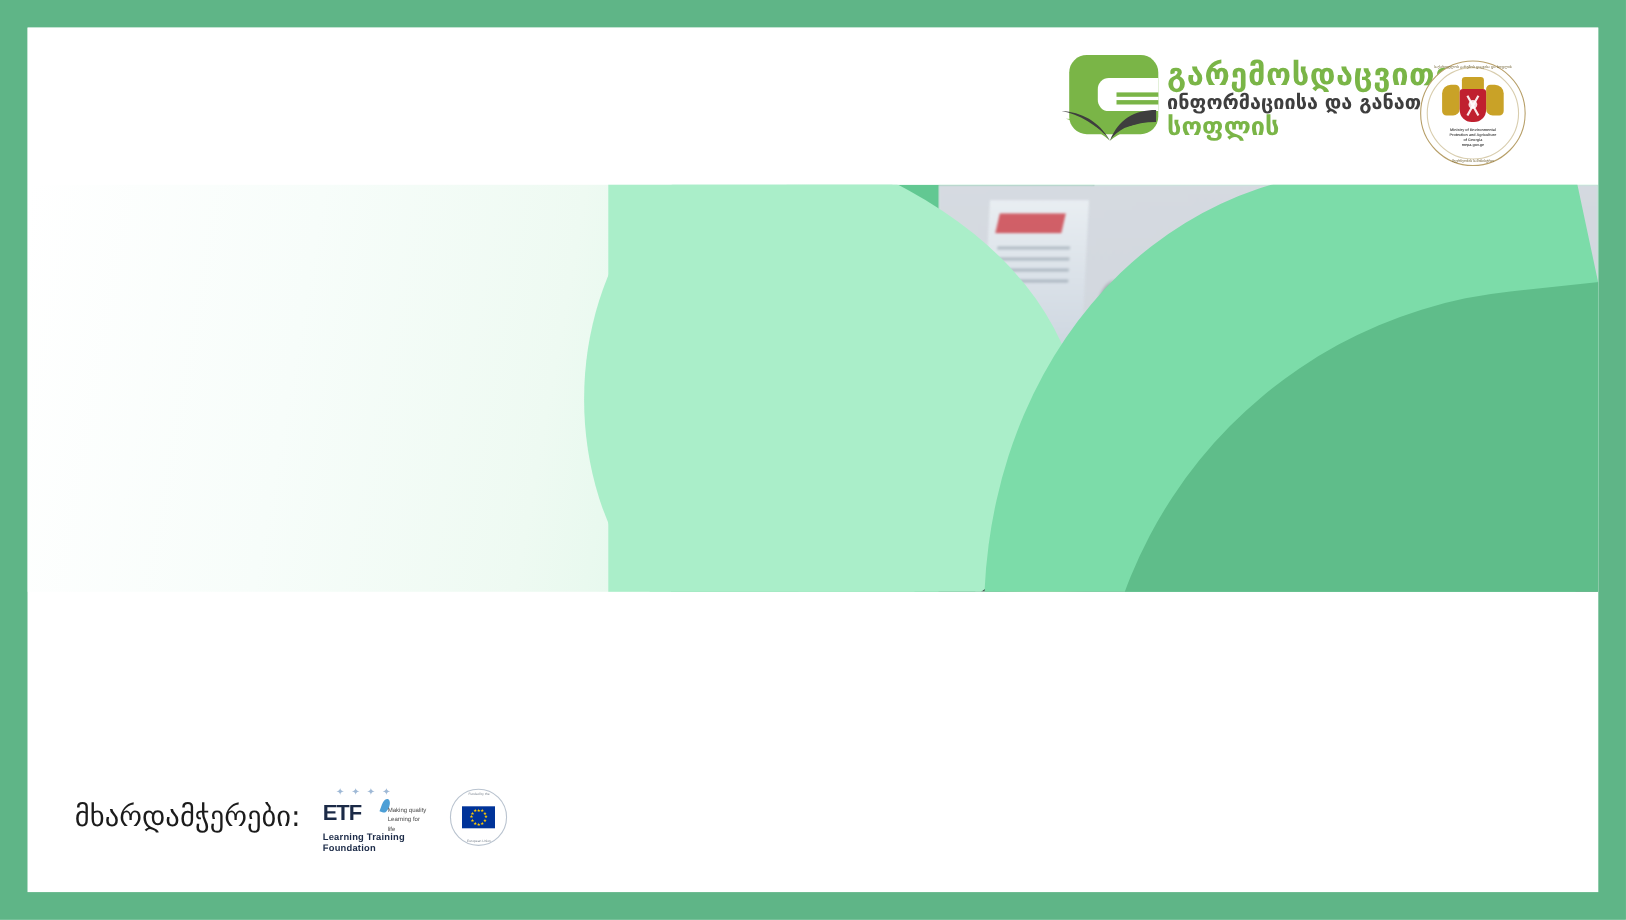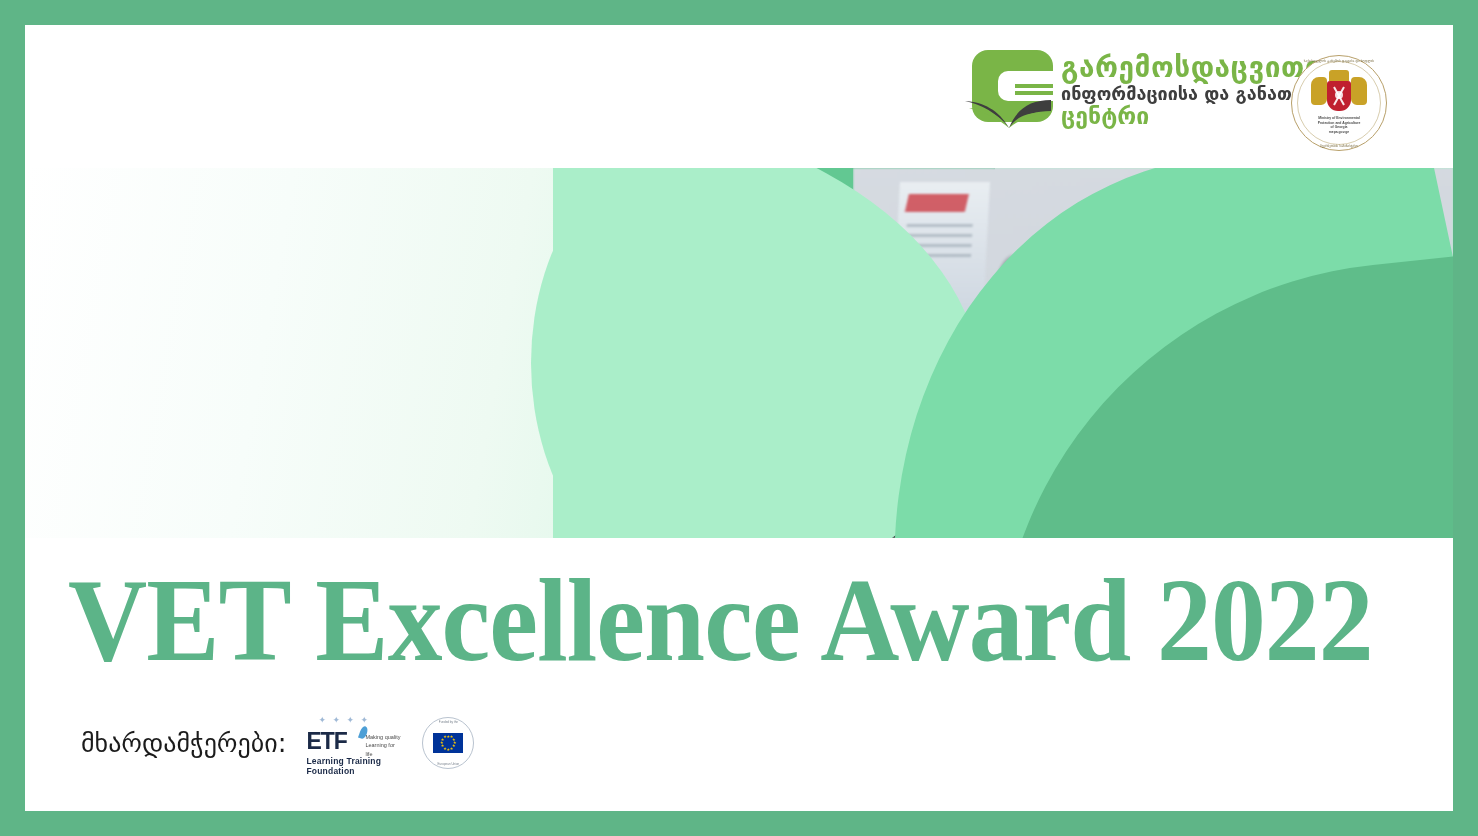--- a/index.html
+++ b/index.html
@@ -189,31 +189,31 @@
     white-space:nowrap;
     letter-spacing:-1px;
   }
   
   .supporters{
     position:absolute;left:43px;top:690px;
     display:flex;align-items:center;gap:20px;
   }
   .sup-label{
     font-family:"DejaVu Sans","Liberation Sans",sans-serif;
-    font-size:26px;color:#1b1b1b;margin-left:13px;
+    font-size:26px;color:#1b1b1b;
   }
   .etf{position:relative;width:96px;height:56px;}
   .etf .stars{
     position:absolute;left:12px;top:0;width:72px;height:16px;color:#9fb9d6;
     font-size:9px;letter-spacing:2px;
   }
   .etf .etf-word{
     position:absolute;left:0;top:13px;
     font-family:"Liberation Sans",sans-serif;
-    font-weight:bold;font-size:23px;color:#1b2a47;letter-spacing:-1px;
+    font-weight:bold;font-size:20px;color:#1b2a47;letter-spacing:-1px;
   }
   .etf .flame{
     position:absolute;left:54px;top:11px;width:7px;height:13px;
     background:#4d9fd6;border-radius:50% 50% 50% 0;transform:rotate(20deg);
   }
   .etf .tag{
     position:absolute;left:59px;top:18px;
     font-family:"Liberation Sans",sans-serif;
     font-size:5.5px;line-height:1.5;color:#4a4a4a;
   }
@@ -253,21 +253,21 @@
           <svg class="book" width="88" height="52" viewBox="0 0 88 52">
             <path d="M44 48 C34 30 18 22 0 21 C16 24 32 33 44 48 Z" fill="#3E3E3E"></path>
             <path d="M44 48 C34 34 20 28 4 28 C18 32 33 38 44 48 Z" fill="#7AB547"></path>
             <path d="M44 48 C52 28 66 20 86 20 L86 31 C66 31 52 38 44 48 Z" fill="#3E3E3E"></path>
             <path d="M44 48 C52 36 64 32 80 33 C64 36 52 41 44 48 Z" fill="#7AB547"></path>
           </svg>
         </div>
         <div class="logo-txt">
           <div class="logo-l1">გარემოსდაცვითი</div>
           <div class="logo-l2">ინფორმაციისა და განათლების</div>
-          <div class="logo-l3">ცენტრი</div>
+          <div class="logo-l3">სოფლის</div>
         </div>
       </div>
 
       <div class="seal">
         <div class="ring"></div>
         <div class="ring2"></div>
         <div class="inner"></div>
         <div class="arc-top">საქართველოს გარემოს დაცვისა და სოფლის</div>
         <div class="lion l"></div>
         <div class="lion r"></div>
@@ -310,23 +310,20 @@
         </div>
       </div>
 
       <div class="mask-left2"></div>
       <div class="mask-left"></div>
 
       <div class="leaf-big"></div>
       <div class="leaf-big2"></div>
     </div>
 
-    <div class="title-wrap">
-      <div class="title">VET Excellence Award 2022</div>
-    </div>
 
     <div class="supporters">
       <div class="sup-label">მხარდამჭერები:</div>
 
       <div class="etf">
         <div class="stars">✦ ✦ ✦ ✦</div>
         <div class="etf-word">ETF</div>
         <div class="flame"></div>
         <div class="tag">
           <div>Making quality</div>

